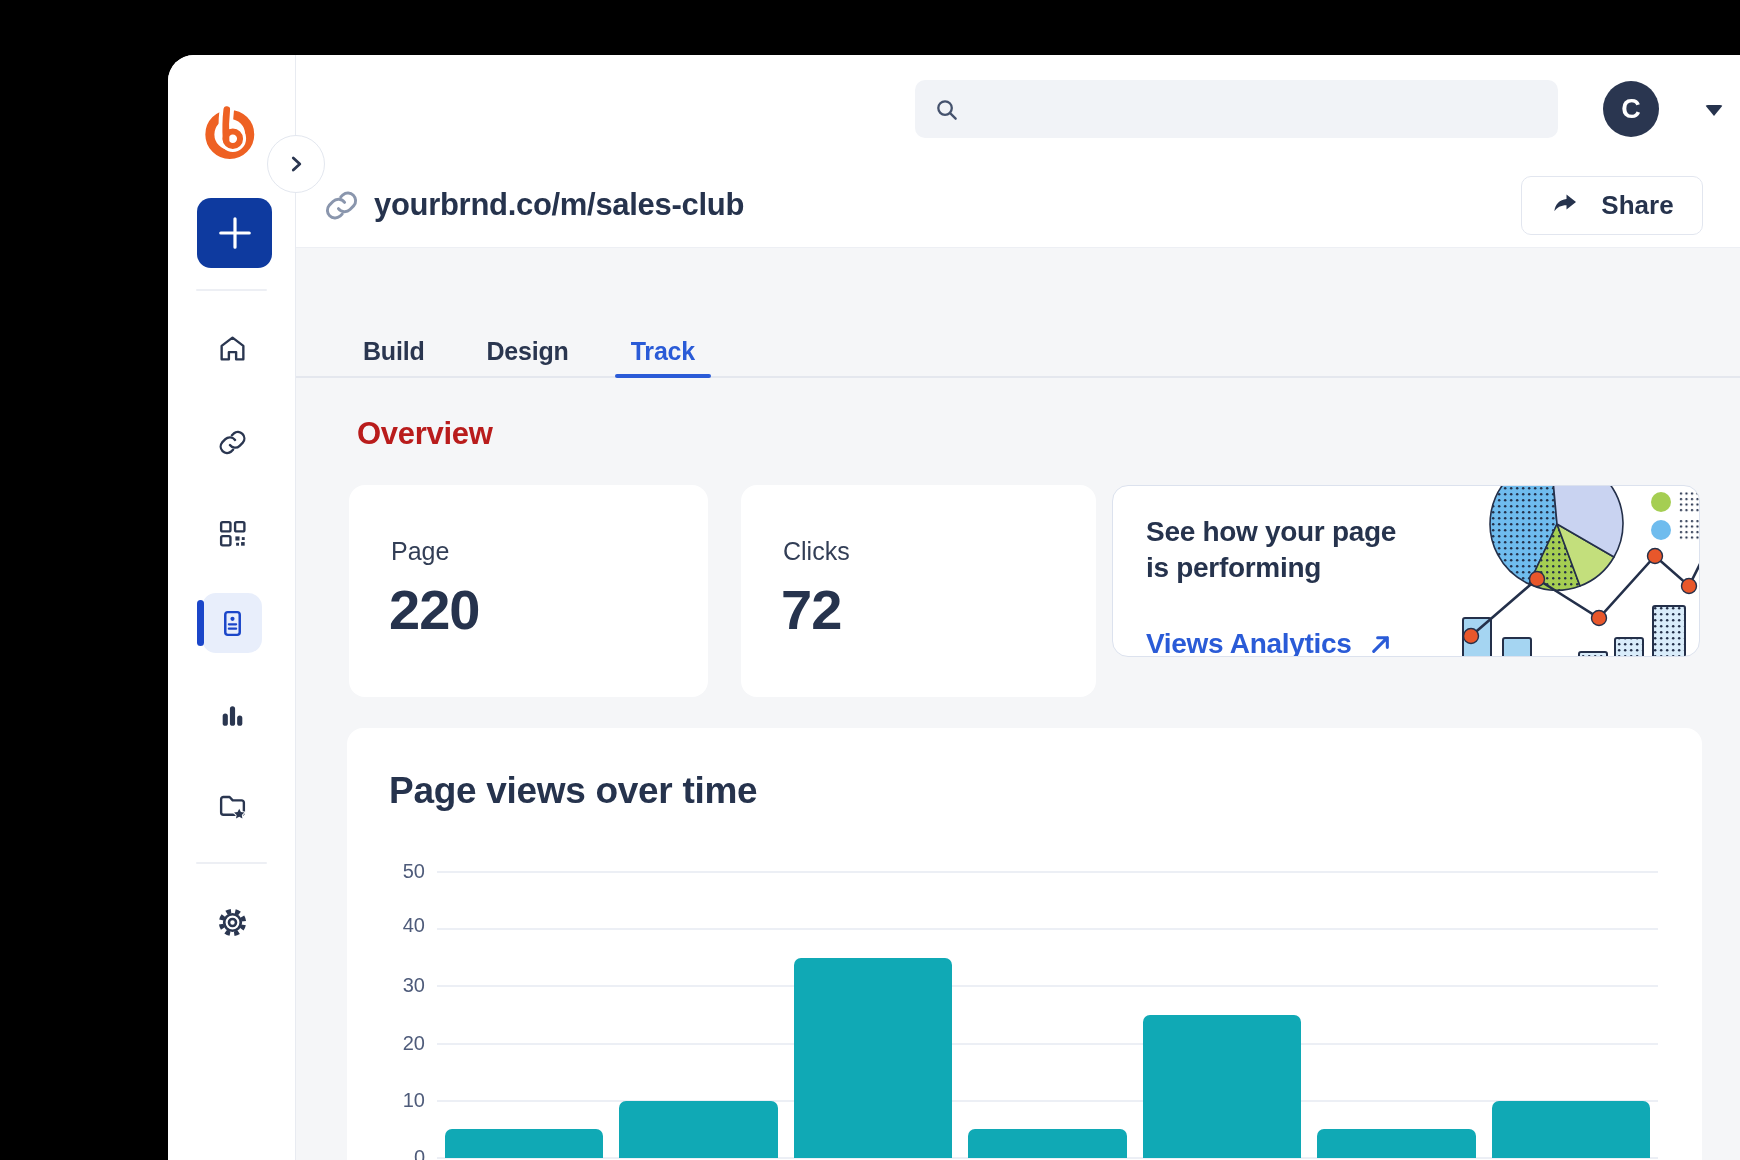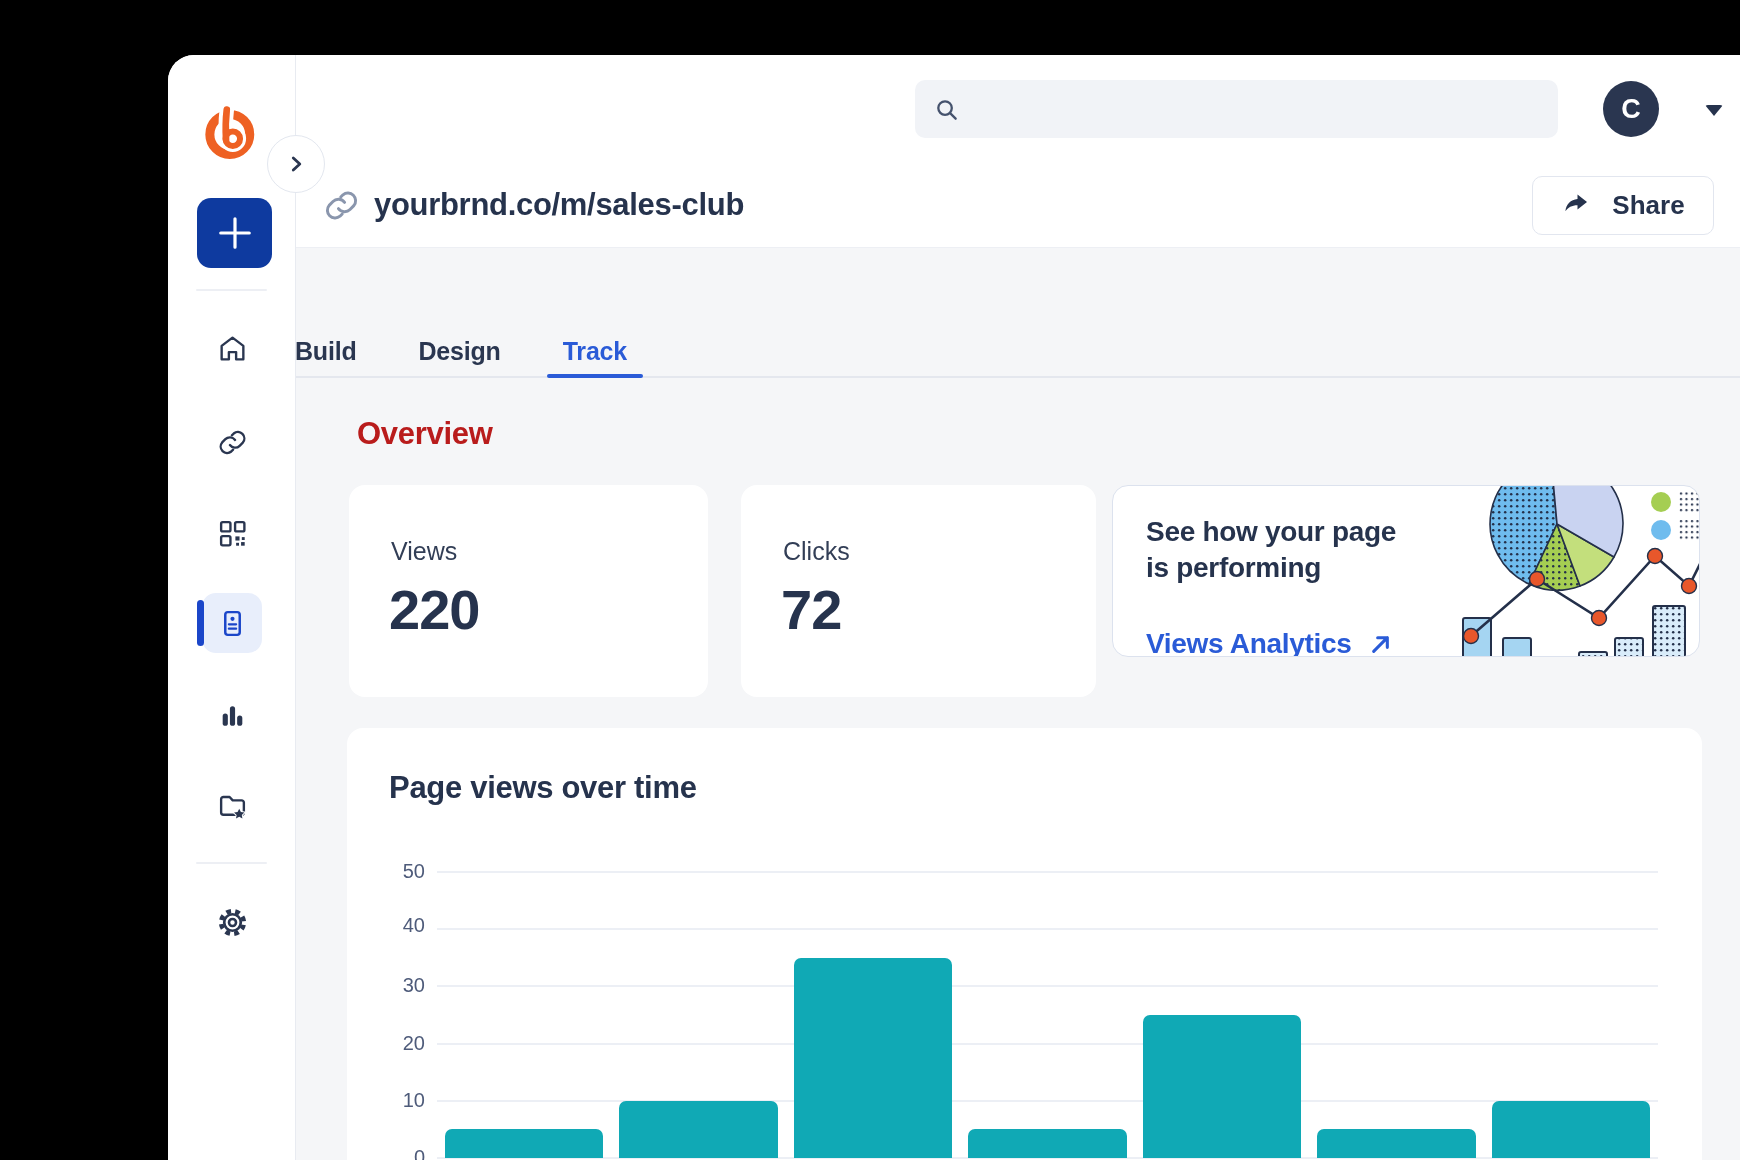--- a/index.html
+++ b/index.html
@@ -34,29 +34,29 @@
     align-items:center;justify-content:center;cursor:pointer;}
   .caret{position:absolute;left:1410px;top:50px;width:0;height:0;cursor:pointer;
     border-left:9px solid transparent;border-right:9px solid transparent;border-top:11px solid #26334D;
     border-radius:3px;}
   .collapse-btn{position:absolute;left:99px;top:80px;width:56px;height:56px;border-radius:50%;
     background:#fff;border:1px solid #E3E7EF;z-index:6;display:flex;align-items:center;
     justify-content:center;cursor:pointer;}
   
   .url-row{position:absolute;left:127px;right:0;top:108px;height:85px;background:#fff;
     border-bottom:1px solid #EDEFF4;display:flex;align-items:center;
-    padding:0 26px 0 28px;box-sizing:border-box;}
+    padding:0 37px 0 28px;box-sizing:border-box;}
   .url-title{font-size:31px;font-weight:bold;color:#26334D;margin-left:14px;letter-spacing:-0.3px;}
   .share-btn{margin-left:auto;width:180px;height:57px;border:1.5px solid #E2E6EF;border-radius:10px;
     background:#fff;display:flex;align-items:center;justify-content:center;gap:13px;cursor:pointer;}
   .share-btn span{font-size:26px;font-weight:bold;color:#26334D;margin-left:8px;}
   
   .content{position:absolute;left:127px;right:0;top:193px;bottom:0;background:#F5F6F8;}
   .tabs{position:absolute;left:0;right:0;top:78px;height:52px;border-bottom:2px solid #E4E7EE;
-    display:flex;gap:62px;box-sizing:border-box;}
+    display:flex;padding-left:68px;gap:62px;box-sizing:border-box;}
   .tab{display:flex;align-items:center;height:100%;font-size:25px;font-weight:bold;
     color:#2A3650;cursor:pointer;position:relative;letter-spacing:-0.2px;}
   .tab.active{color:#2A5BD7;}
   .tab.active::after{content:'';position:absolute;left:-16px;right:-16px;bottom:-2px;height:4px;
     background:#2A5BD7;border-radius:2px;}
   .overview-title{position:absolute;left:62px;top:168px;font-size:31px;font-weight:bold;
     color:#b91c1c;letter-spacing:-0.3px;}
   .card{position:absolute;background:#fff;border-radius:16px;}
   .card-views{left:54px;top:237px;width:359px;height:212px;}
   .card-clicks{left:446px;top:237px;width:355px;height:212px;}
@@ -66,21 +66,21 @@
   .card-promo{left:817px;top:237px;width:588px;height:172px;border:1.5px solid #DCE2EE;
     box-sizing:border-box;overflow:hidden;}
   .promo-line{position:absolute;left:33px;font-size:28px;font-weight:bold;color:#26334D;
     letter-spacing:-0.3px;white-space:nowrap;}
   .promo-line.l1{top:30px;} .promo-line.l2{top:66px;}
   .promo-link{position:absolute;left:33px;top:142px;display:flex;align-items:center;gap:16px;
     font-size:28px;font-weight:bold;color:#2A5BD7;cursor:pointer;letter-spacing:-0.3px;}
   .promo-art{position:absolute;right:0;top:0;width:262px;height:210px;}
   
   .chart-card{left:52px;top:480px;width:1355px;height:640px;}
-  .chart-title{position:absolute;left:42px;top:42px;font-size:31px;font-weight:bold;
+  .chart-title{position:absolute;left:42px;top:42px;font-size:37px;font-weight:bold;
     color:#26334D;letter-spacing:-0.3px;}
   .plot{position:absolute;left:90px;top:144px;width:1221px;height:286px;}
   .gridline{position:absolute;left:0;right:0;height:2px;background:#ECEFF5;}
   .ytick{position:absolute;left:-60px;width:48px;text-align:right;font-size:20px;color:#4E5B7A;}
   .bar{position:absolute;bottom:0;border-radius:7px 7px 0 0;z-index:2;}
 </style>
 </head>
 <body>
 
 <div class="window">
@@ -213,21 +213,21 @@
 
     <div class="tabs">
       <div class="tab">Build</div>
       <div class="tab">Design</div>
       <div class="tab active">Track</div>
     </div>
 
     <div class="overview-title">Overview</div>
 
     <div class="card card-views">
-      <div class="stat-label">Views</div>
+      <div class="stat-label">Page</div>
       <div class="stat-value">220</div>
     </div>
 
     <div class="card card-clicks">
       <div class="stat-label">Clicks</div>
       <div class="stat-value">72</div>
     </div>
 
     <div class="card card-promo">
       <div class="promo-line l1">See how your page</div>

